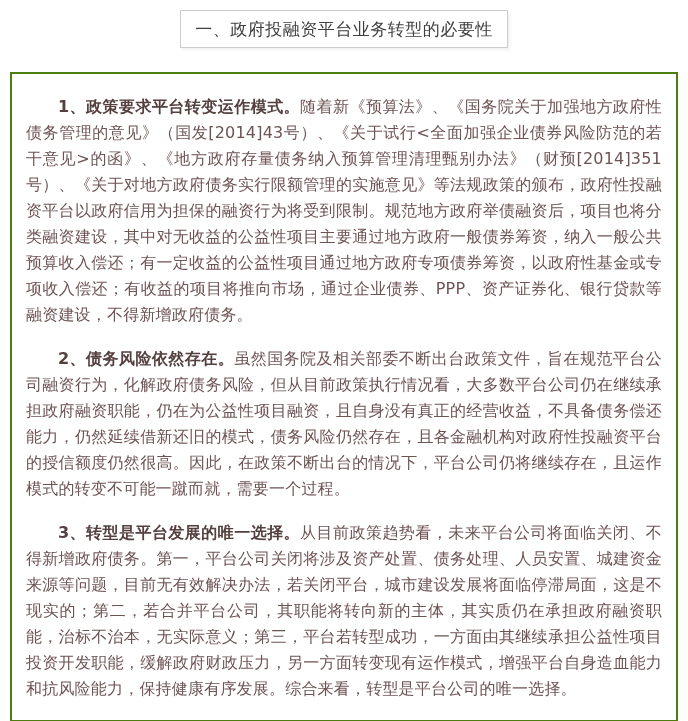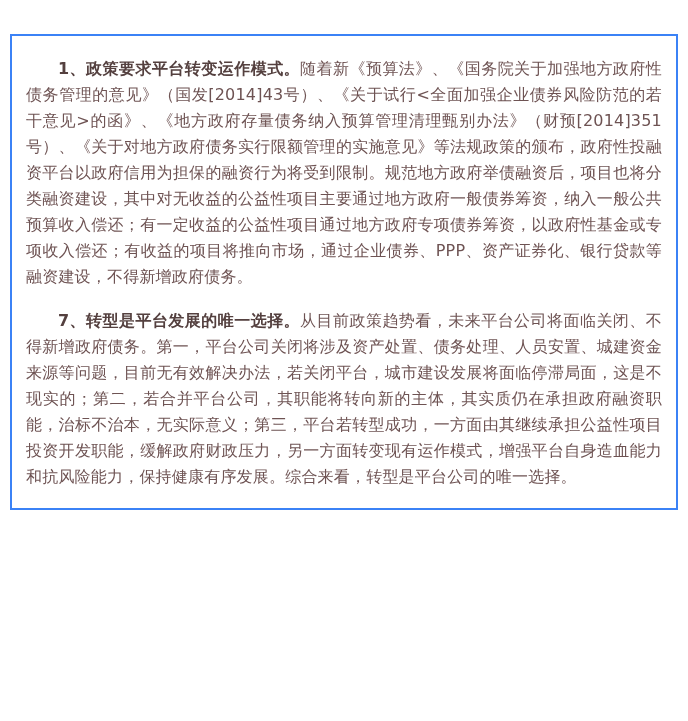--- a/index.html
+++ b/index.html
@@ -25,21 +25,21 @@
     font-size: 17px;
     line-height: 20px;
     color: #404040;
     font-weight: 500;
     letter-spacing: 0.5px;
     background: #ffffff;
   }
   .content-box {
     box-sizing: border-box;
     margin: 24px 10px 8px 10px;
-    border: 2px solid #3b82f6;
+    border: 2px solid #4d7c0f;
     background: #ffffff;
     padding: 20px 14px 14px 14px;
   }
   .para {
     margin: 0 0 18px 0;
     font-size: 16px;
     line-height: 26px;
     color: #6e5353;
     text-indent: 2em;
     text-align: justify;
@@ -51,23 +51,27 @@
   .para .lead {
     font-weight: bold;
     color: #54403f;
   }
 </style>
 </head>
 <body>
 
 <div class="page">
 
+  <div class="title-box">
+    <span>一、政府投融资平台业务转型的必要性</span>
+  </div>
 
   <div class="content-box">
 
     <p class="para"><b class="lead">1、政策要求平台转变运作模式。</b><span>随着新《预算法》、《国务院关于加强地方政府性债务管理的意见》（国发[2014]43号）、《关于试行&lt;全面加强企业债券风险防范的若干意见&gt;的函》、《地方政府存量债务纳入预算管理清理甄别办法》（财预[2014]351号）、《关于对地方政府债务实行限额管理的实施意见》等法规政策的颁布，政府性投融资平台以政府信用为担保的融资行为将受到限制。规范地方政府举债融资后，项目也将分类融资建设，其中对无收益的公益性项目主要通过地方政府一般债券筹资，纳入一般公共预算收入偿还；有一定收益的公益性项目通过地方政府专项债券筹资，以政府性基金或专项收入偿还；有收益的项目将推向市场，通过企业债券、PPP、资产证券化、银行贷款等融资建设，不得新增政府债务。</span></p>
 
+    <p class="para"><b class="lead">2、债务风险依然存在。</b><span>虽然国务院及相关部委不断出台政策文件，旨在规范平台公司融资行为，化解政府债务风险，但从目前政策执行情况看，大多数平台公司仍在继续承担政府融资职能，仍在为公益性项目融资，且自身没有真正的经营收益，不具备债务偿还能力，仍然延续借新还旧的模式，债务风险仍然存在，且各金融机构对政府性投融资平台的授信额度仍然很高。因此，在政策不断出台的情况下，平台公司仍将继续存在，且运作模式的转变不可能一蹴而就，需要一个过程。</span></p>
 
-    <p class="para"><b class="lead">7、转型是平台发展的唯一选择。</b><span>从目前政策趋势看，未来平台公司将面临关闭、不得新增政府债务。第一，平台公司关闭将涉及资产处置、债务处理、人员安置、城建资金来源等问题，目前无有效解决办法，若关闭平台，城市建设发展将面临停滞局面，这是不现实的；第二，若合并平台公司，其职能将转向新的主体，其实质仍在承担政府融资职能，治标不治本，无实际意义；第三，平台若转型成功，一方面由其继续承担公益性项目投资开发职能，缓解政府财政压力，另一方面转变现有运作模式，增强平台自身造血能力和抗风险能力，保持健康有序发展。综合来看，转型是平台公司的唯一选择。</span></p>
+    <p class="para"><b class="lead">3、转型是平台发展的唯一选择。</b><span>从目前政策趋势看，未来平台公司将面临关闭、不得新增政府债务。第一，平台公司关闭将涉及资产处置、债务处理、人员安置、城建资金来源等问题，目前无有效解决办法，若关闭平台，城市建设发展将面临停滞局面，这是不现实的；第二，若合并平台公司，其职能将转向新的主体，其实质仍在承担政府融资职能，治标不治本，无实际意义；第三，平台若转型成功，一方面由其继续承担公益性项目投资开发职能，缓解政府财政压力，另一方面转变现有运作模式，增强平台自身造血能力和抗风险能力，保持健康有序发展。综合来看，转型是平台公司的唯一选择。</span></p>
 
   </div>
 
 </div>
 
 </body></html>

